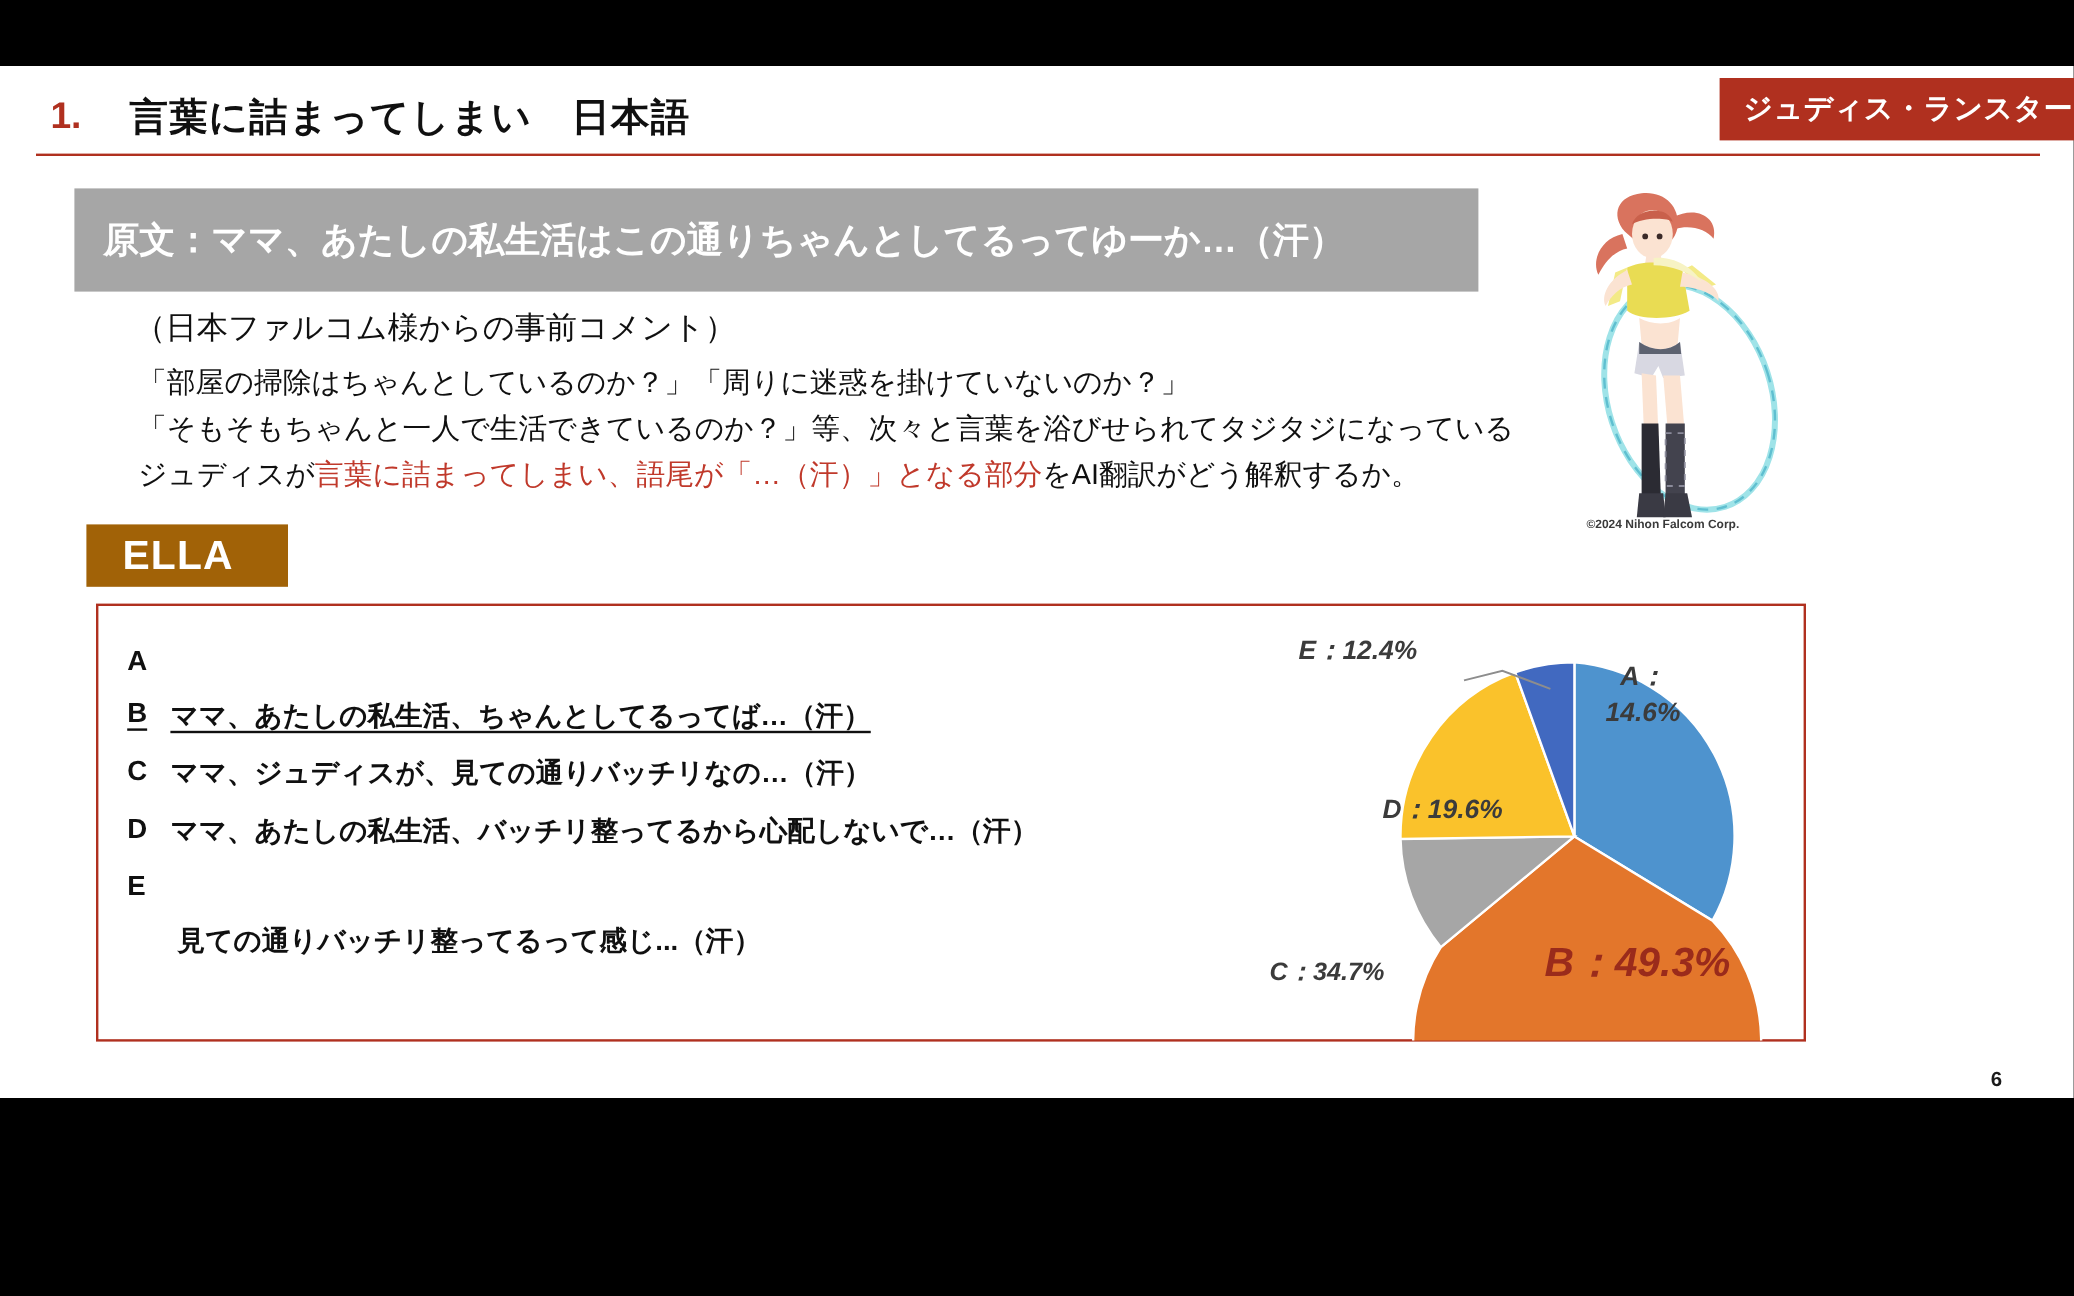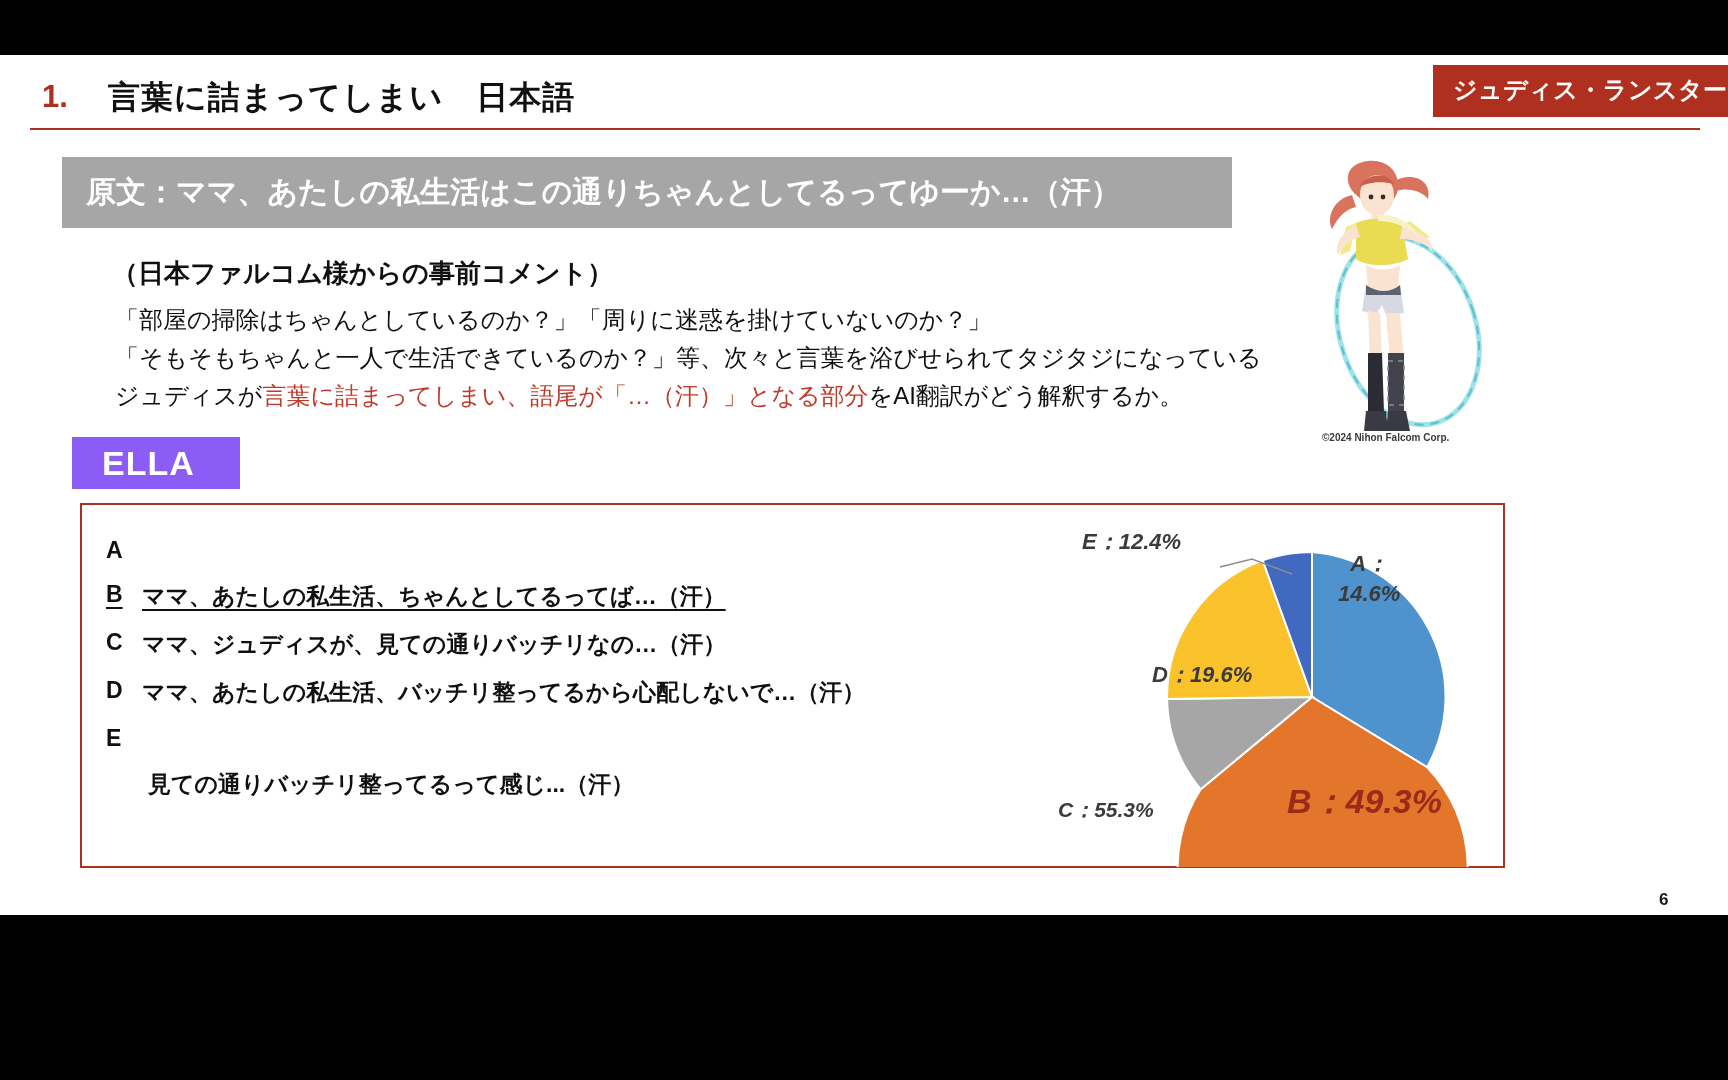--- a/index.html
+++ b/index.html
@@ -40,33 +40,33 @@
     position: absolute; left: 1433px; top: 10px;
     background: #B0301F; color: #fff;
     font-size: 24px; font-weight: bold;
     padding: 9px 20px 11px 20px;
     letter-spacing: 0.5px; white-space: nowrap;
   }
 
   
   #source-banner {
     position: absolute; left: 62px; top: 102px;
-    width: 1170px; height: 71px;
+    width: 1170px; height: 86px;
     background: #A6A6A6;
     display: flex; align-items: center;
   }
   #source-banner span {
     color: #fff; font-size: 30px; font-weight: bold;
     padding-left: 24px; letter-spacing: 0px; white-space: nowrap;
   }
 
   
   #comment-head {
     position: absolute; left: 112px; top: 201px;
-    font-size: 26px; font-weight: bold; color: #101010; white-space: nowrap;
+    font-size: 26px; font-weight: normal; color: #101010; white-space: nowrap;
   }
   .cmt-line {
     position: absolute; left: 115px;
     font-size: 24px; color: #101010; white-space: nowrap;
     line-height: 1.0;
   }
   #cmt1 { top: 253px; }
   #cmt2 { top: 291px; }
   #cmt3 { top: 329px; }
   .hl-red { color: #C0392B; }
@@ -77,21 +77,21 @@
   }
   #char-copyright {
     position: absolute; left: 1322px; top: 377px;
     font-size: 10px; color: #3a3a3a; white-space: nowrap; font-weight: bold;
   }
 
   
   #ella-badge {
     position: absolute; left: 72px; top: 382px;
     width: 168px; height: 52px;
-    background: #8b5cf6;
+    background: #a16207;
     display: flex; align-items: center;
   }
   #ella-badge span {
     color: #fff; font-size: 34px; font-weight: bold;
     padding-left: 30px; letter-spacing: 1px;
   }
 
   
   #result-box {
     position: absolute; left: 80px; top: 448px;
@@ -246,20 +246,20 @@
         <path d="M270 180 L220.7 43.4 A145 145 0 0 1 270 35 Z" fill="#4169C0" stroke="#fff" stroke-width="2"></path>
 
         <polyline points="178,50 210,42 250,57" fill="none" stroke="#8d8d8d" stroke-width="1.6"></polyline>
       </svg>
       <div class="pie-lbl" id="lbl-e">E：12.4%</div>
       <div class="pie-lbl" id="lbl-a">
         <div>A：</div>
         <div>14.6%</div>
       </div>
       <div class="pie-lbl" id="lbl-d">D：19.6%</div>
-      <div class="pie-lbl" id="lbl-c">C：55.3%</div>
+      <div class="pie-lbl" id="lbl-c">C：34.7%</div>
       <div class="pie-lbl" id="lbl-b">B：49.3%</div>
     </div>
 
   </div>
 
   <div id="page-num">6</div>
 </div>
 
 </body></html>

